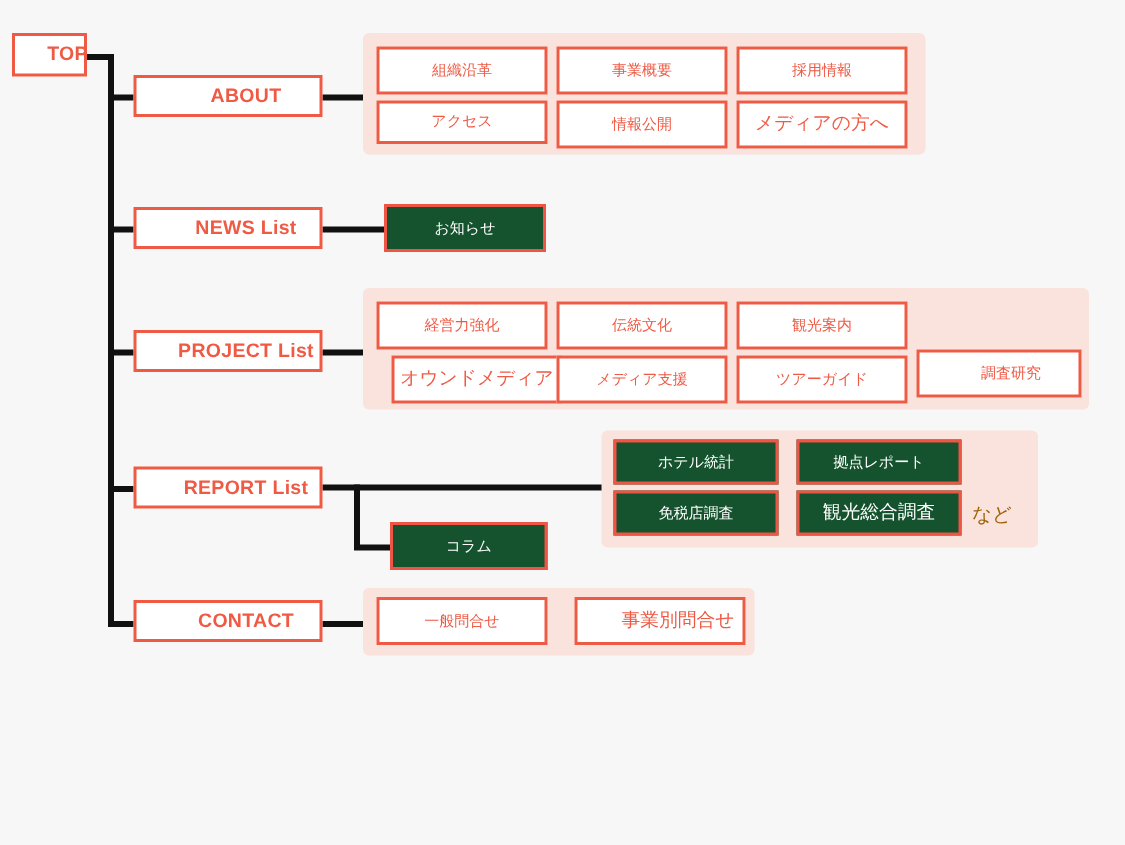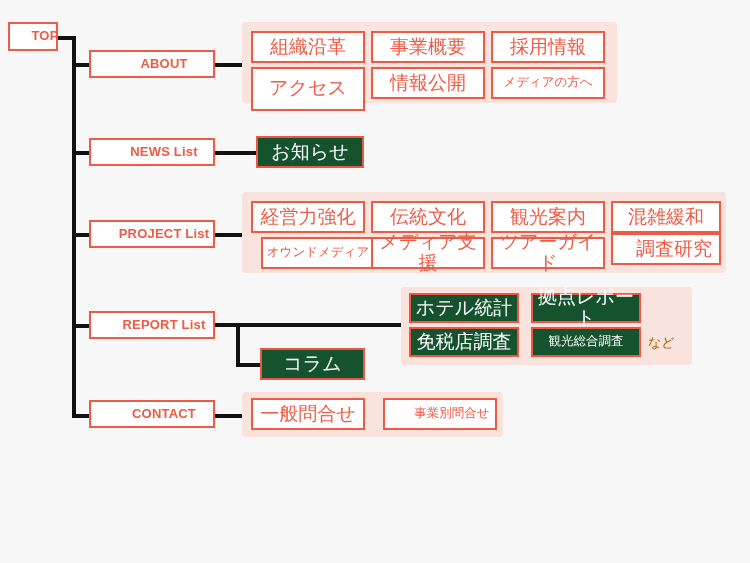--- a/index.html
+++ b/index.html
@@ -47,21 +47,21 @@
     border: 2px solid #ee5544;
     color: #ffffff;
   }
   .lat {
     font-weight: bold;
     font-size: 13px;
     letter-spacing: 0.2px;
     padding-left: 24px;
   }
   .jp {
-    font-size: 19px;
+    font-size: 10px;
     font-weight: normal;
   }
   .jp-sm { font-size: 12.5px; }
 
   
   .panel {
     position: absolute;
     background: #fae2dd;
     border-radius: 4px;
   }
@@ -107,32 +107,31 @@
   <div class="panel" style="left:242px; top:192px; width:484px; height:81px;"></div>
   <div class="panel" style="left:401px; top:287px; width:291px; height:78px;"></div>
   <div class="panel" style="left:242px; top:392px; width:261px; height:45px;"></div>
 
   <div class="node node-outline lat" style="left:8px; top:22px; width:50px; height:29px;">TOP</div>
 
   <div class="node node-outline lat" style="left:89px; top:50px; width:126px; height:28px;">ABOUT</div>
   <div class="node node-outline jp" style="left:251px; top:31px; width:114px; height:32px;">組織沿革</div>
   <div class="node node-outline jp" style="left:371px; top:31px; width:114px; height:32px;">事業概要</div>
   <div class="node node-outline jp" style="left:491px; top:31px; width:114px; height:32px;">採用情報</div>
-  <div class="node node-outline jp" style="left:251px; top:67px; width:114px; height:44px;font-family:Liberation Mono, monospace;">アクセス</div>
+  <div class="node node-outline jp" style="left:251px; top:67px; width:114px; height:29px;">アクセス</div>
   <div class="node node-outline jp" style="left:371px; top:67px; width:114px; height:32px;">情報公開</div>
   <div class="node node-outline jp jp-sm" style="left:491px; top:67px; width:114px; height:32px;">メディアの方へ</div>
 
   <div class="node node-outline lat" style="left:89px; top:138px; width:126px; height:28px;">NEWS List</div>
   <div class="node node-filled jp" style="left:256px; top:136px; width:108px; height:32px;">お知らせ</div>
 
   <div class="node node-outline lat" style="left:89px; top:220px; width:126px; height:28px;">PROJECT List</div>
   <div class="node node-outline jp" style="left:251px; top:201px; width:114px; height:32px;">経営力強化</div>
   <div class="node node-outline jp" style="left:371px; top:201px; width:114px; height:32px;">伝統文化</div>
   <div class="node node-outline jp" style="left:491px; top:201px; width:114px; height:32px;">観光案内</div>
-  <div class="node node-outline jp" style="left:611px; top:201px; width:110px; height:32px;">混雑緩和</div>
   <div class="node node-outline jp jp-sm" style="left:261px; top:237px; width:114px; height:32px;">オウンドメディア</div>
   <div class="node node-outline jp" style="left:371px; top:237px; width:114px; height:32px;">メディア支援</div>
   <div class="node node-outline jp" style="left:491px; top:237px; width:114px; height:32px;">ツアーガイド</div>
   <div class="node node-outline jp" style="left:611px; top:233px; width:110px; height:32px;padding-left:16px;">調査研究</div>
 
   <div class="node node-outline lat" style="left:89px; top:311px; width:126px; height:28px;">REPORT List</div>
   <div class="node node-filled jp" style="left:409px; top:293px; width:110px; height:30px;">ホテル統計</div>
   <div class="node node-filled jp" style="left:531px; top:293px; width:110px; height:30px;">拠点レポート</div>
   <div class="node node-filled jp" style="left:409px; top:327px; width:110px; height:30px;">免税店調査</div>
   <div class="node node-filled jp jp-sm" style="left:531px; top:327px; width:110px; height:30px;">観光総合調査</div>

